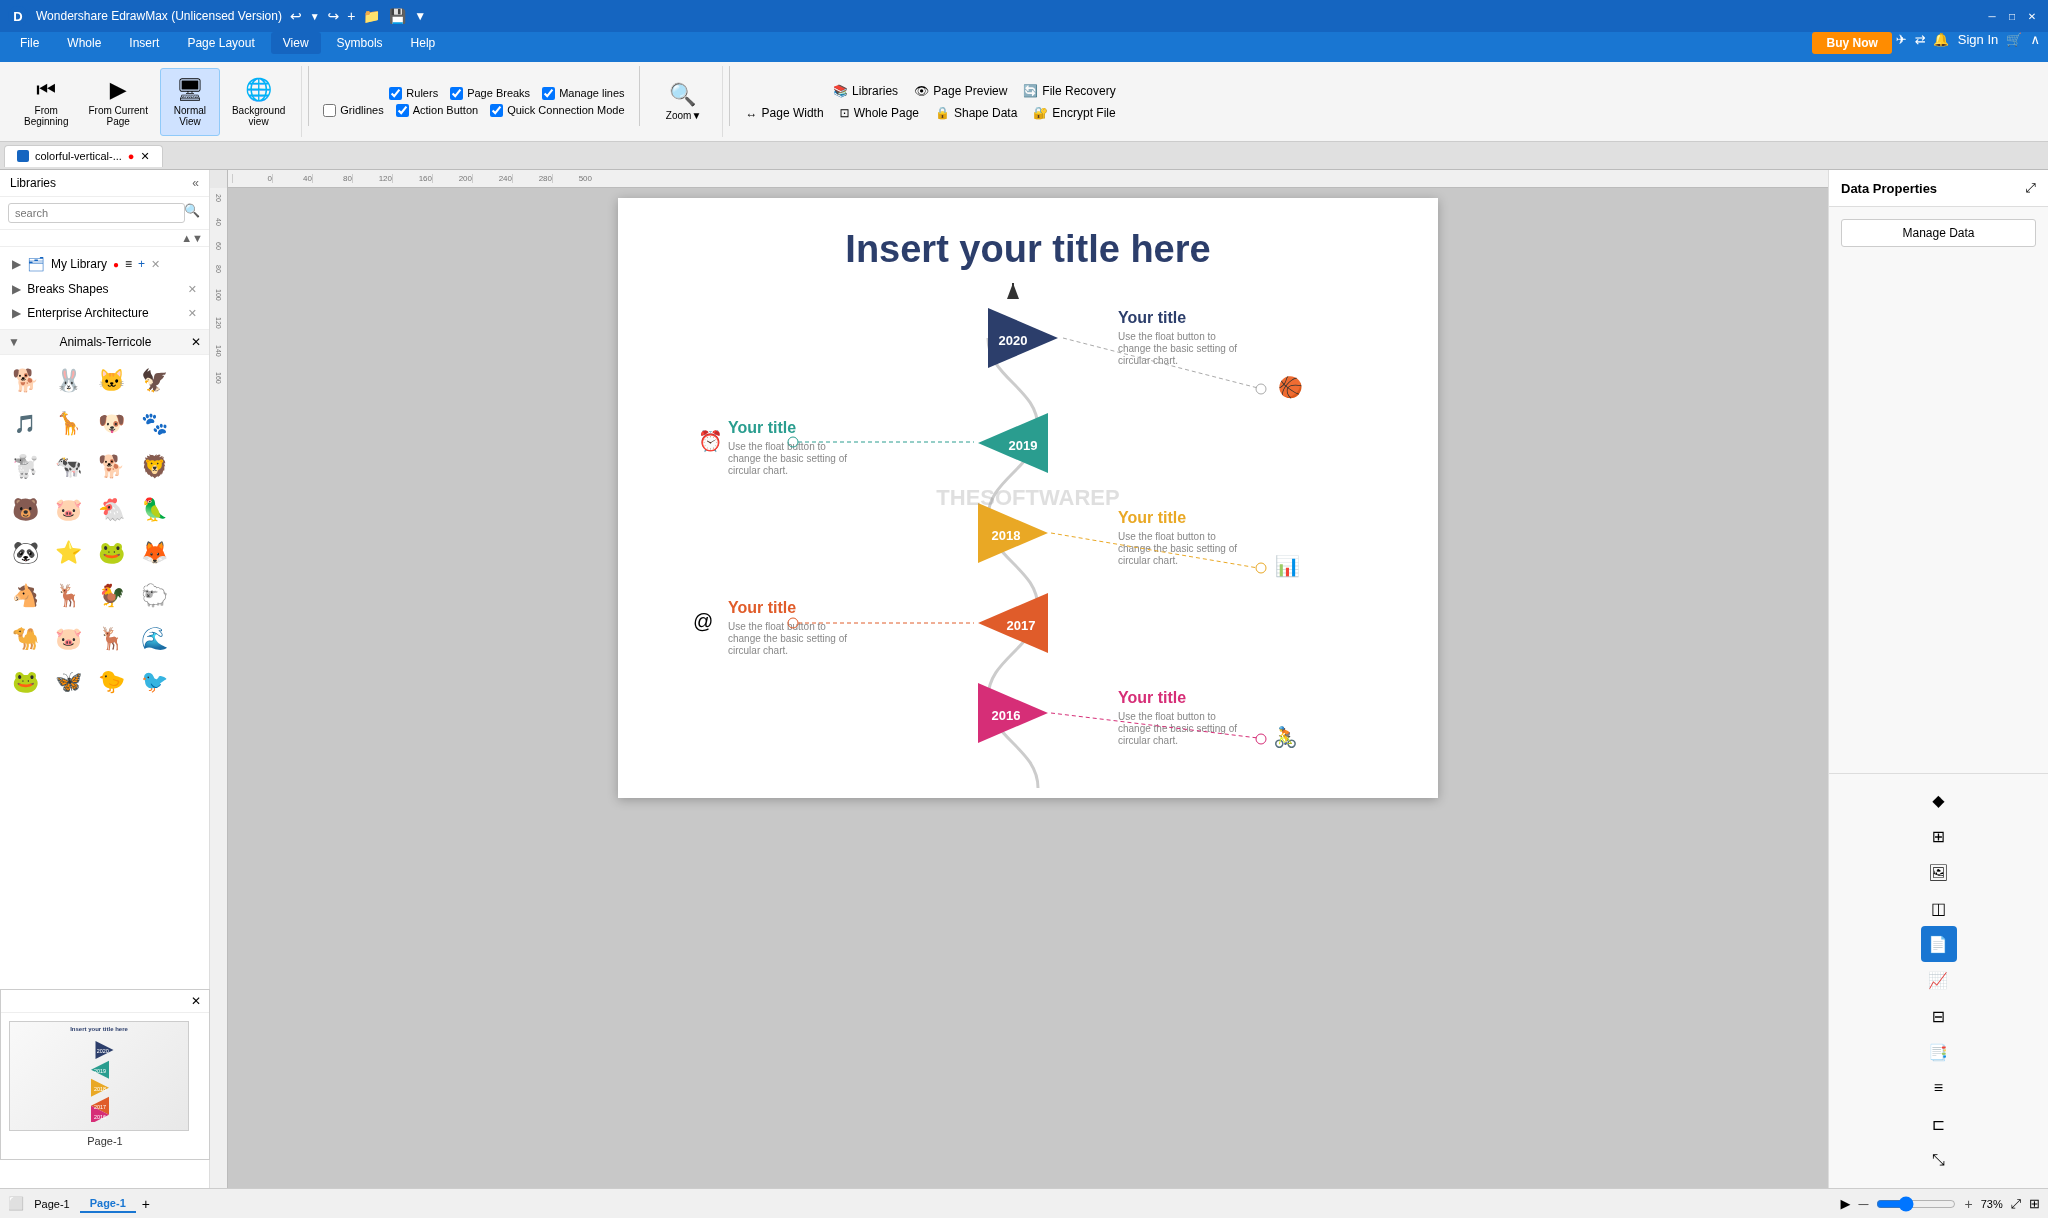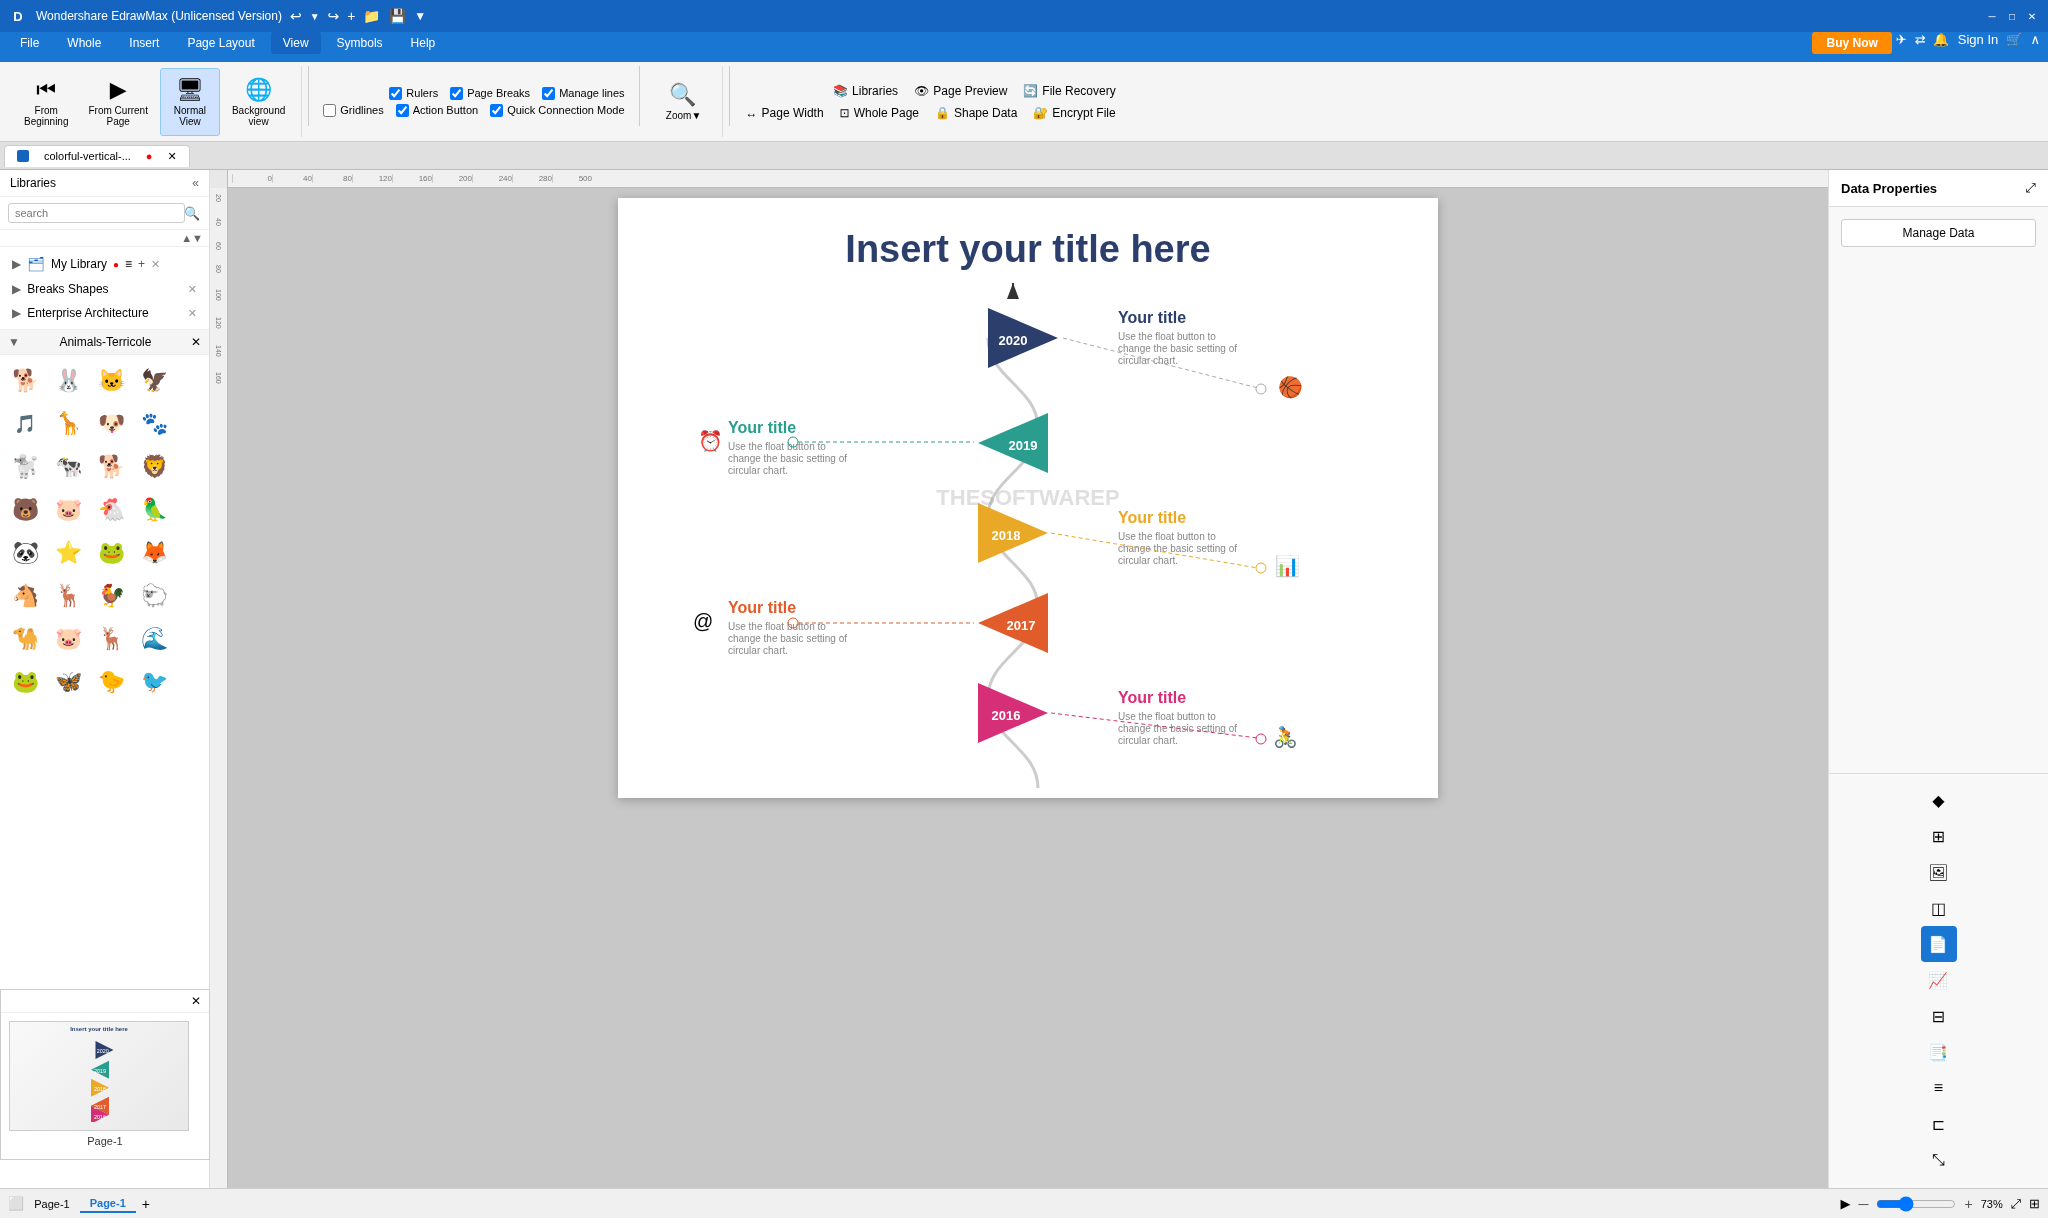--- a/index.html
+++ b/index.html
@@ -33,34 +33,34 @@
     .separator { width: 1px; background: #ccc; height: 60px; margin: 0 4px; }
 
     
     #main { display: flex; height: calc(1218px - 32px - 30px - 80px - 24px); }
 
     
     #sidebar-left { width: 210px; background: white; border-right: 1px solid #ddd; display: flex; flex-direction: column; }
     #sidebar-header { display: flex; align-items: center; justify-content: space-between; padding: 6px 10px; border-bottom: 1px solid #eee; }
     #sidebar-header .controls { display: flex; gap: 4px; }
     #sidebar-header .controls span { cursor: pointer; font-size: 12px; color: #666; }
-    #search-box { display: flex; align-items: center; padding: 6px 8px; border-bottom: 1px solid #eee; gap: 0; }
+    #search-box { display: flex; align-items: flex-start; padding: 6px 8px; border-bottom: 1px solid #eee; gap: 0; }
     #search-box input { flex: 1; border: 1px solid #ccc; border-radius: 3px; padding: 3px 6px; font-size: 11px; }
     #search-box .search-icon { color: #666; font-size: 13px; cursor: pointer; }
     .library-section { padding: 4px 8px; border-bottom: 1px solid #eee; }
     .library-item { display: flex; align-items: center; gap: 6px; padding: 5px 4px; cursor: pointer; border-radius: 3px; }
     .library-item .close { font-size: 11px; color: #999; cursor: pointer; }
     .animals-section { flex: 1; overflow-y: auto; }
     .section-header { display: flex; align-items: center; justify-content: space-between; padding: 5px 8px; background: #f5f5f5; border-bottom: 1px solid #eee; }
     .animal-grid { display: flex; flex-wrap: wrap; padding: 6px; gap: 3px; }
     .animal-item { width: 40px; height: 40px; display: flex; align-items: center; justify-content: center; cursor: pointer; border-radius: 3px; font-size: 22px; }
 
     
     #tab-bar { background: #e8e8e8; border-bottom: 1px solid #ccc; display: flex; align-items: center; height: 28px; padding: 0 4px; }
-    .tab { display: flex; align-items: center; gap: 15px; padding: 4px 12px; background: #d0d0d0; border-radius: 4px 4px 0 0; cursor: pointer; font-size: 11px; margin-right: 2px; }
+    .tab { display: flex; align-items: center; gap: 6px; padding: 4px 12px; background: #d0d0d0; border-radius: 4px 4px 0 0; cursor: pointer; font-size: 11px; margin-right: 2px; }
     .tab.active { background: white; border: 1px solid #ccc; border-bottom: none; }
     .tab-icon { width: 12px; height: 12px; background: #1565c0; border-radius: 2px; display: inline-block; }
 
     
     #canvas-container { flex: 1; background: #e8e8e8; position: relative; overflow: hidden; display: flex; flex-direction: column; }
     #ruler-h { height: 18px; background: #f0f0f0; border-bottom: 1px solid #ccc; display: flex; align-items: center; padding-left: 18px; font-size: 9px; color: #666; position: relative; }
 
     
     #sidebar-right { width: 220px; background: #f8f8f8; border-left: 1px solid #ddd; display: flex; flex-direction: column; }
     #right-panel-header { background: white; border-bottom: 1px solid #ddd; padding: 10px 12px; display: flex; align-items: center; justify-content: space-between; }

